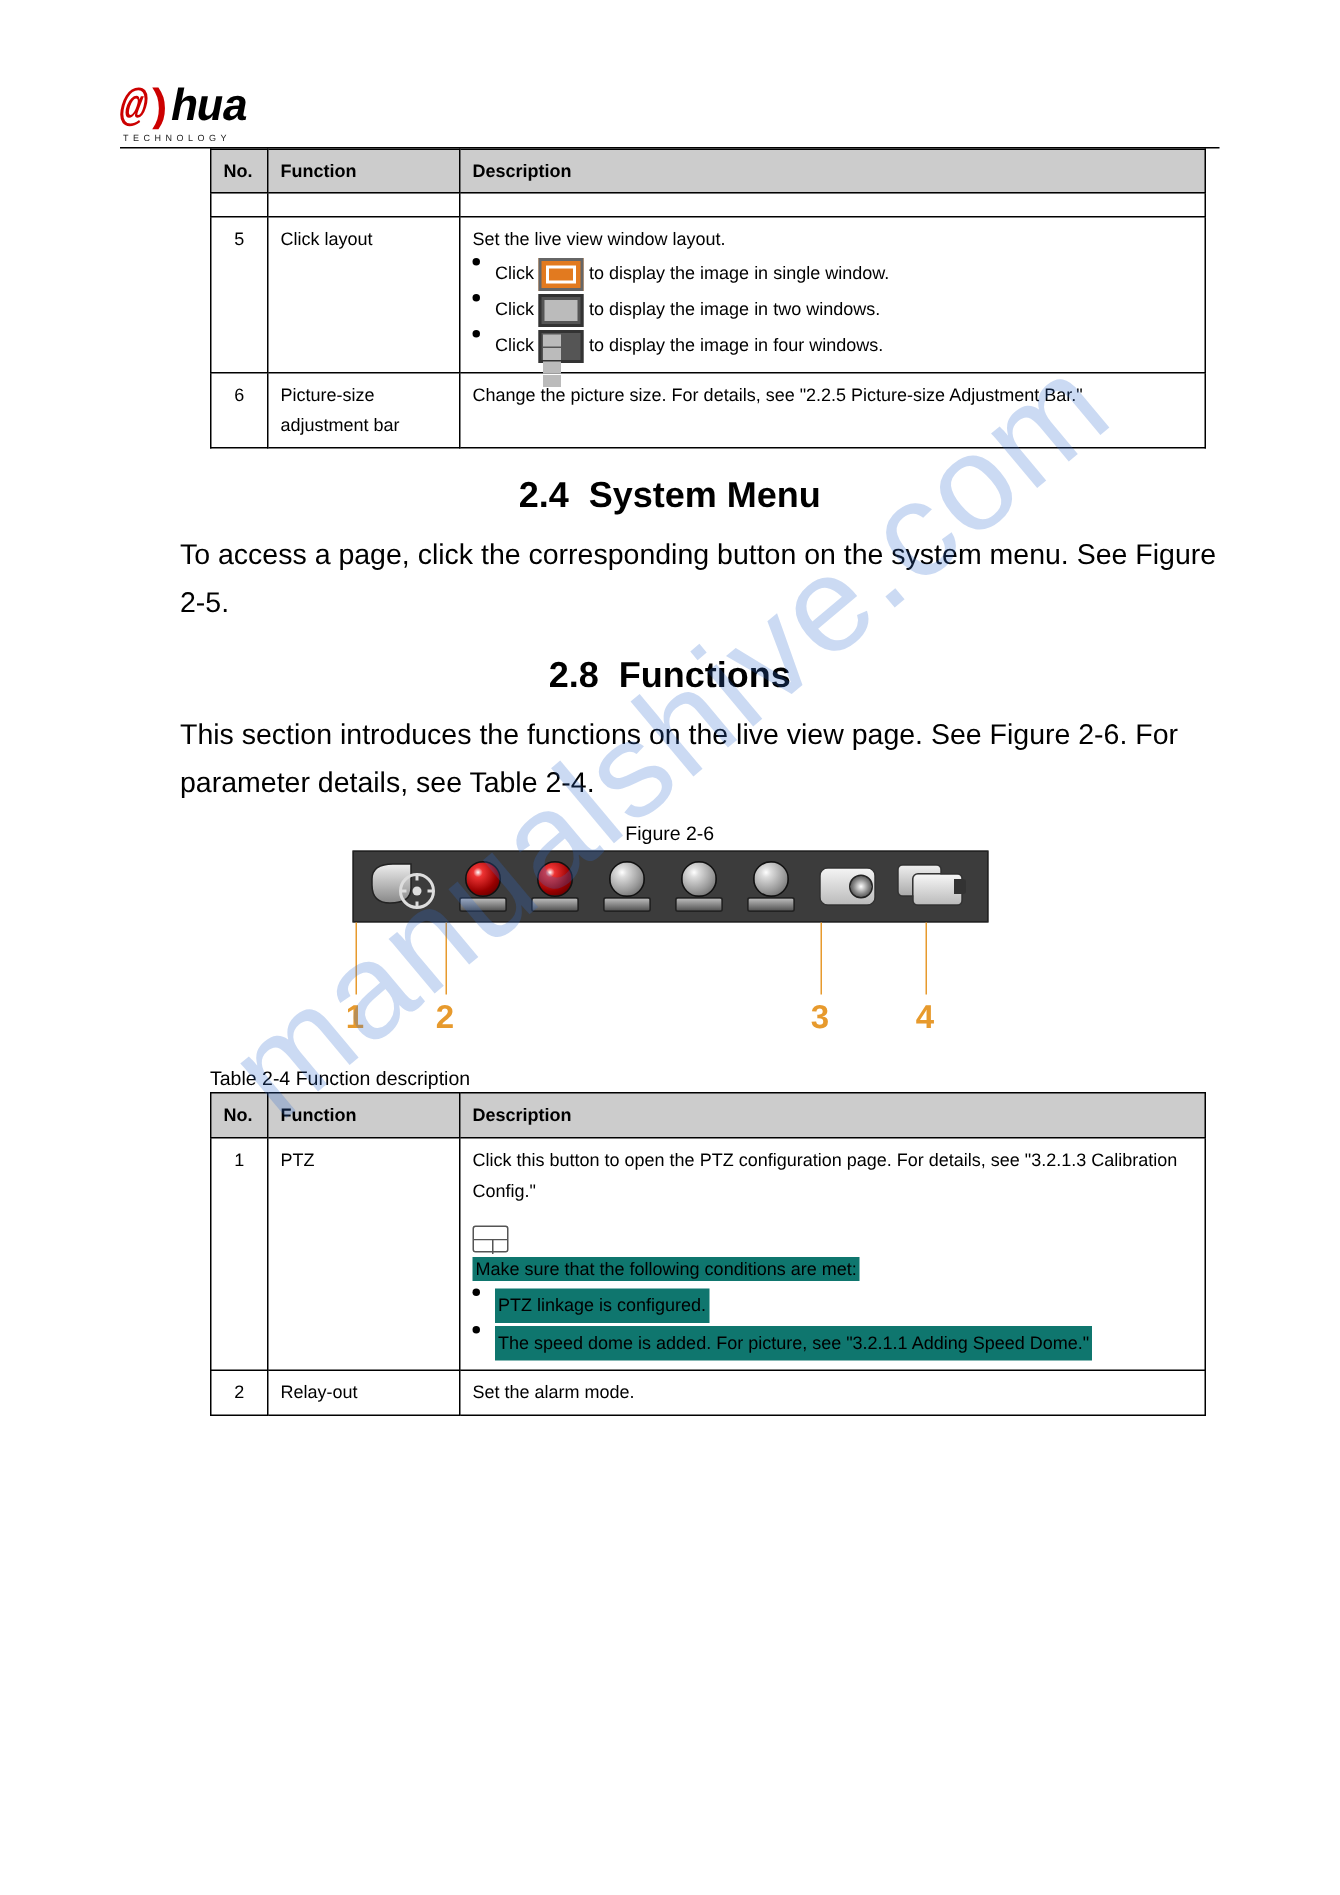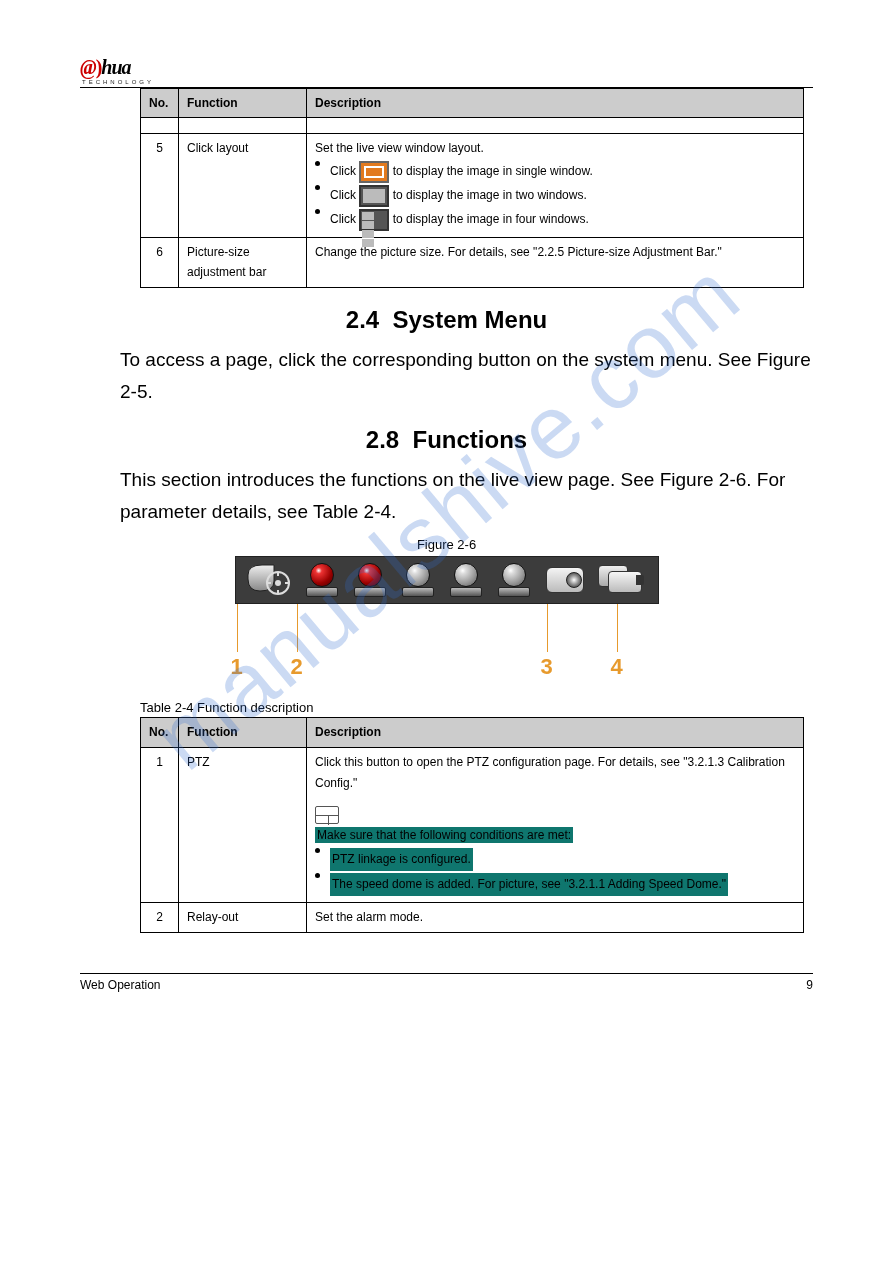--- a/index.html
+++ b/index.html
@@ -10,22 +10,22 @@
     color: #000;
     width: 893px;
     background: #fff;
     position: relative;
   }
   .page {
     padding: 56px 80px 40px 80px;
     position: relative;
   }
   .logo {
-    font-family: Liberation Serif, serif;
-    font-size: 20px;
+    font-family: Liberation Mono, monospace;
+    font-size: 30px;
     font-weight: bold;
     font-style: italic;
     letter-spacing: -1px;
   }
   .logo .a { color: #c00; }
   .logo .paren { color: #c00; font-style: normal; }
   .logo .hua { color: #000; }
   .logo-sub { font-size: 6px; font-style: normal; font-weight: normal; letter-spacing: 3px; color: #222; margin-left: 2px; }
   .hr-top { border: none; border-top: 1px solid #000; margin: 2px 0 0 0; }
   .tbl {
@@ -311,17 +311,13 @@
       </td>
     </tr>
     <tr>
       <td class="c0">2</td>
       <td class="c1">Relay-out</td>
       <td>Set the alarm mode.</td>
     </tr>
   </tbody>
     </table>
 
-  <div class="pagefoot">
-    <span>Web Operation</span>
-    <span>9</span>
-  </div>
 </div>
 
 </body></html>

